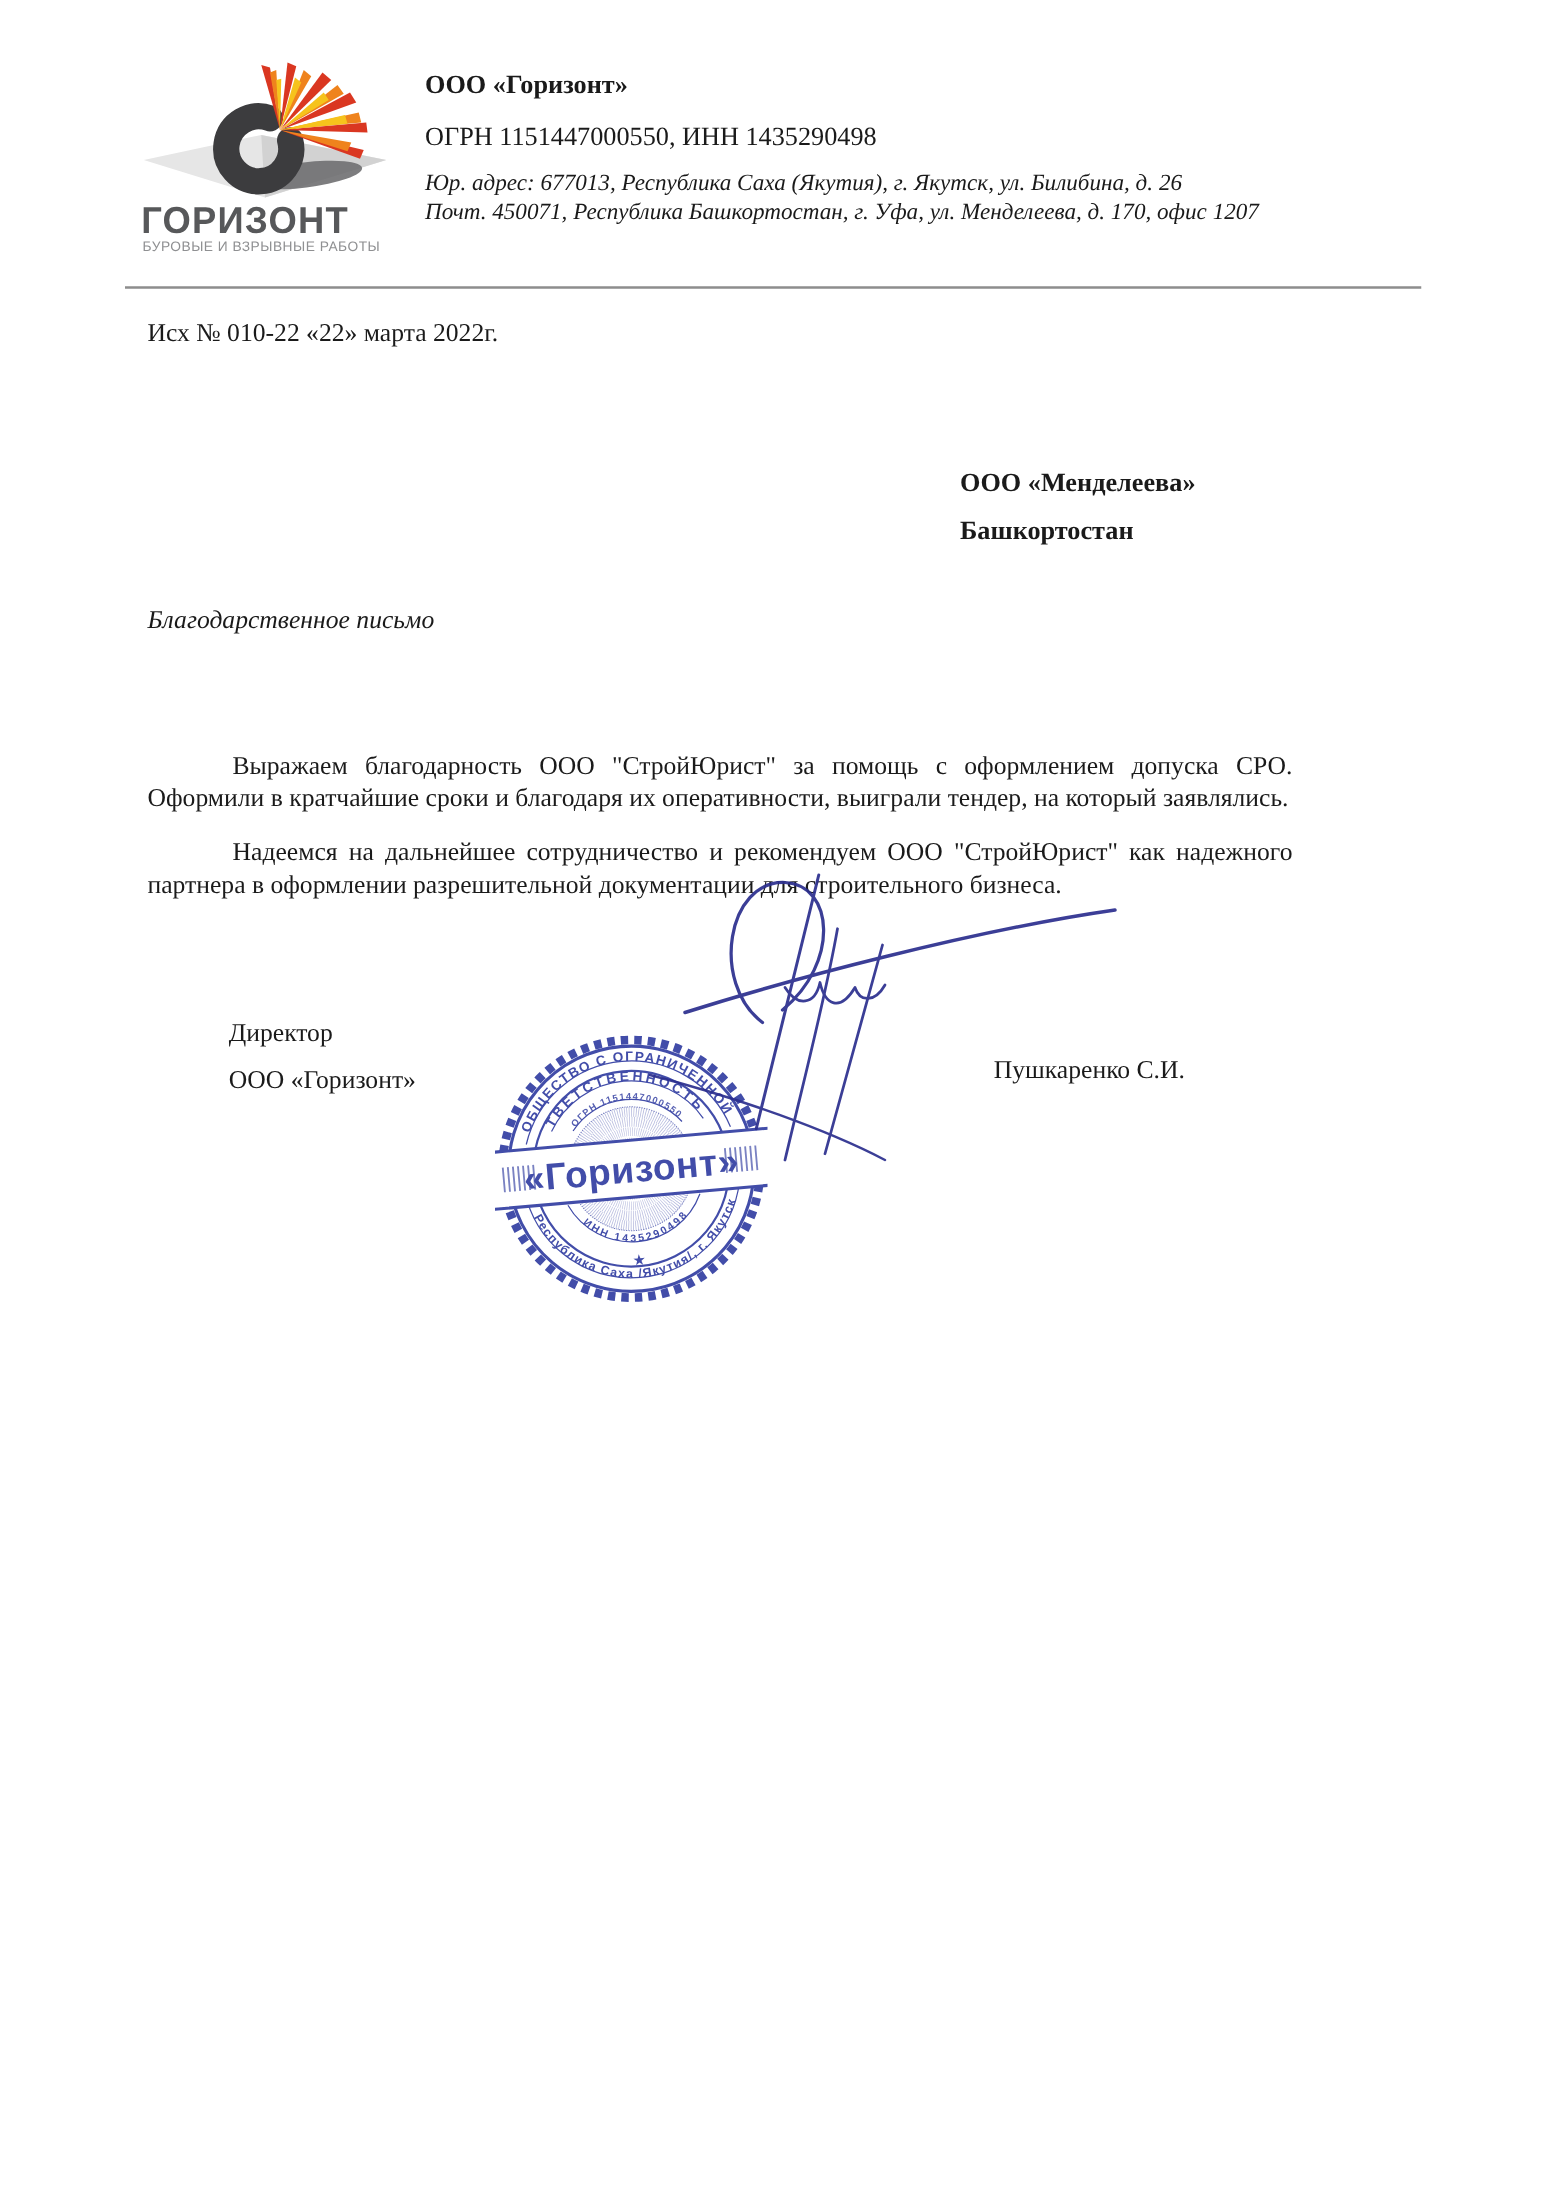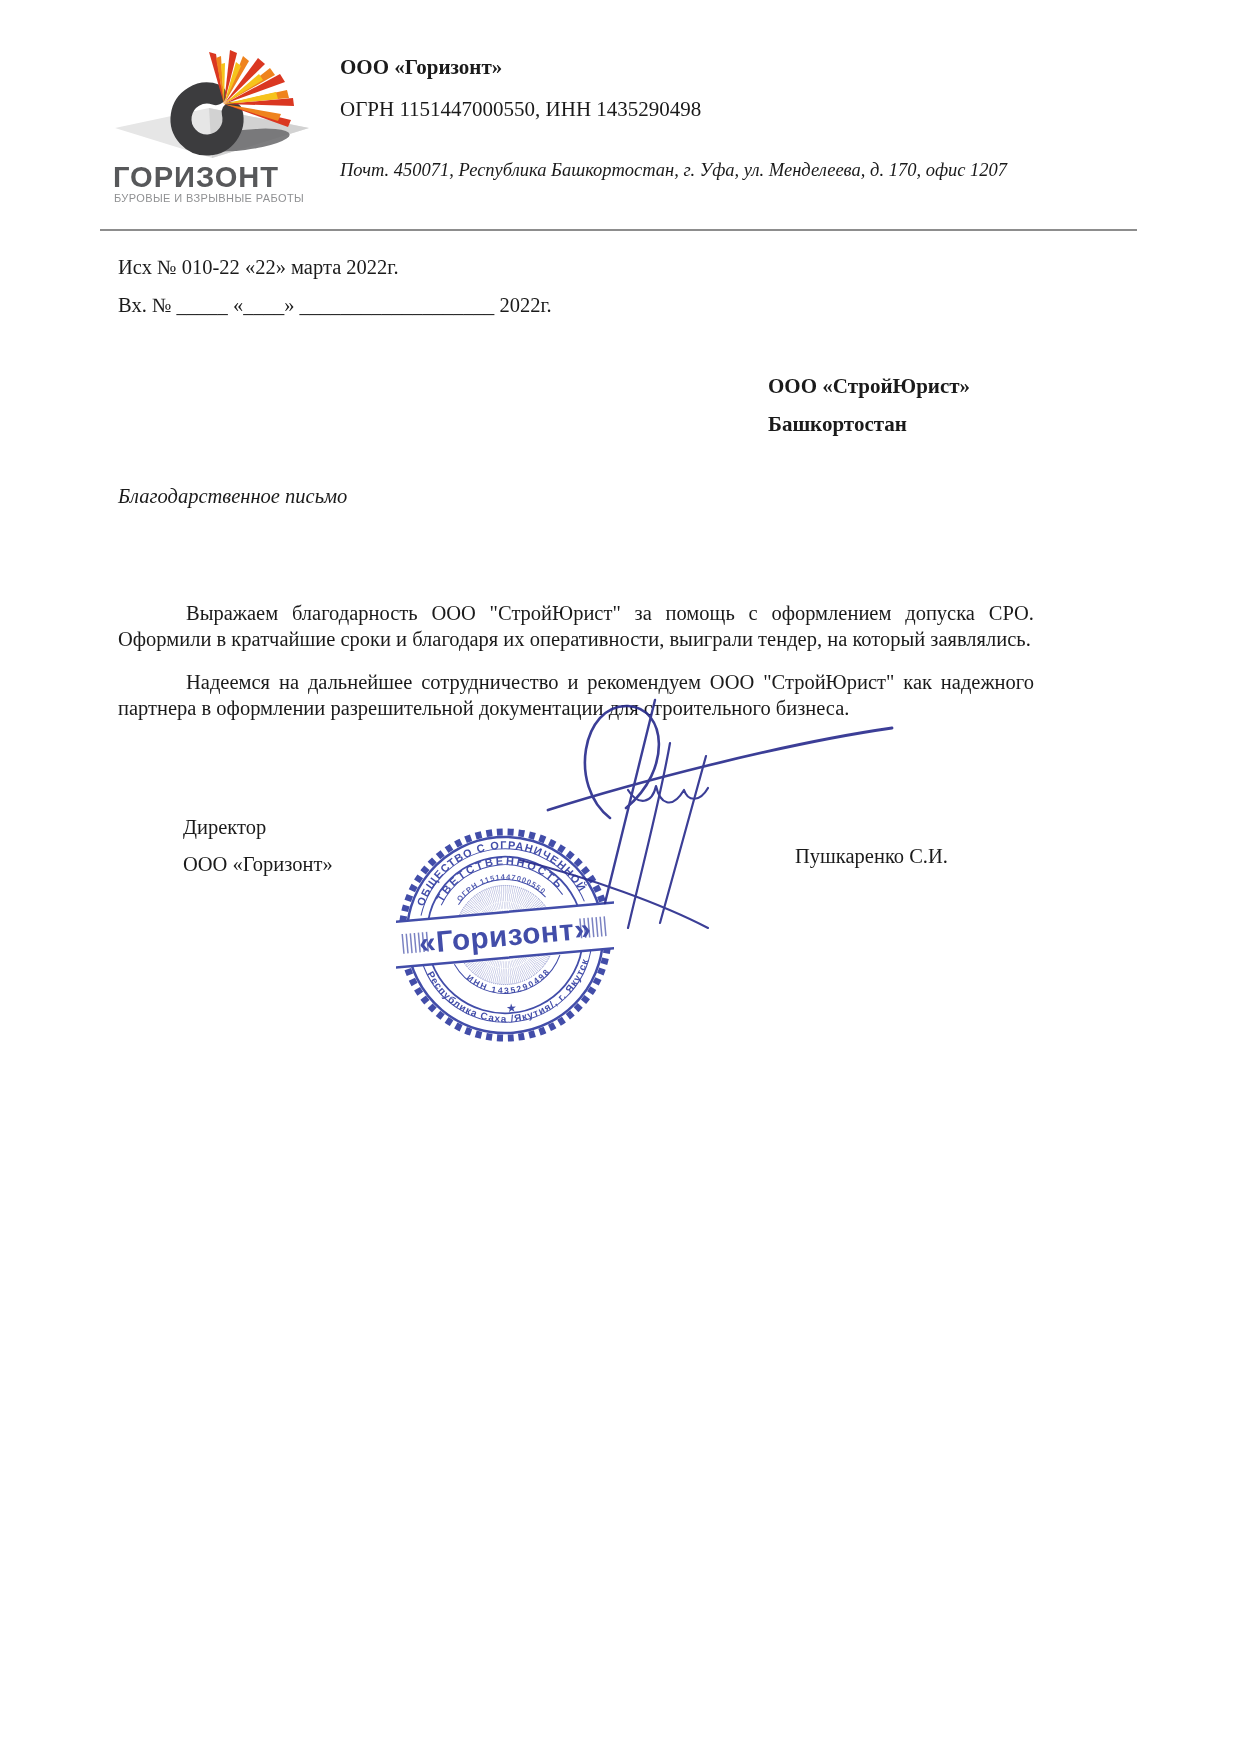--- a/index.html
+++ b/index.html
@@ -115,29 +115,29 @@
         </g>
       </g>
     </svg>
     <div class="brand-text">ГОРИЗОНТ</div>
     <div class="tagline">БУРОВЫЕ И ВЗРЫВНЫЕ РАБОТЫ</div>
   </div>
 
   <div class="abs head-text">
     <div class="company-name">ООО «Горизонт»</div>
     <div class="reg-line">ОГРН 1151447000550, ИНН 1435290498</div>
+    <div class="addr addr-1">Юр. адрес: 677013, Республика Саха (Якутия), г. Якутск, ул. Билибина, д. 26</div>
     <div class="addr addr-2">Почт. 450071, Республика Башкортостан, г. Уфа, ул. Менделеева, д. 170, офис 1207</div>
   </div>
 
   <div class="abs divider"></div>
 
   <div class="abs ref-line ref-out">Исх № 010-22 «22» марта 2022г.</div>
-  <div class="abs ref-line ref-in">Вх. № _____ «____» ___________________ 2022г.</div>
-
-  <div class="abs addressee addressee-company">ООО «СтройЮрист»</div>
+
+  <div class="abs addressee addressee-company">ООО «Менделеева»</div>
   <div class="abs addressee addressee-position">Башкортостан</div>
 
   <div class="abs subject">Благодарственное письмо</div>
 
   <div class="abs body-text">
     <p>Выражаем благодарность ООО "СтройЮрист" за помощь с оформлением допуска СРО. Оформили в кратчайшие сроки и благодаря их оперативности, выиграли тендер, на который заявлялись.</p>
     <p>Надеемся на дальнейшее сотрудничество и рекомендуем ООО "СтройЮрист" как надежного партнера в оформлении разрешительной документации для строительного бизнеса.</p>
   </div>
 
   <div class="abs sig-label sig-position">Директор</div>

